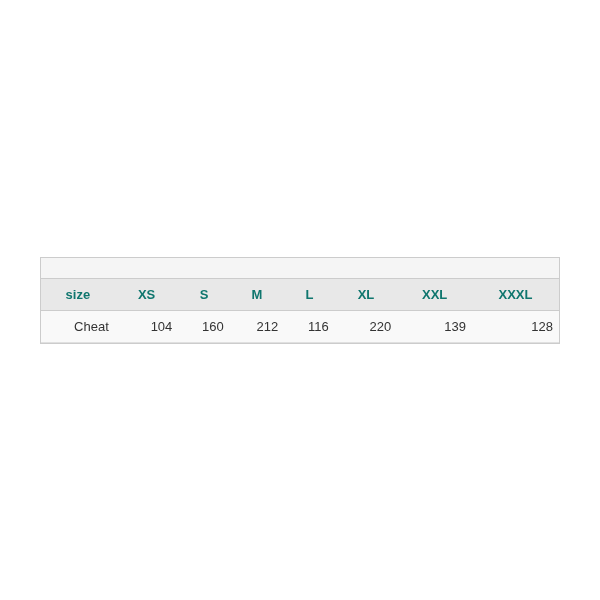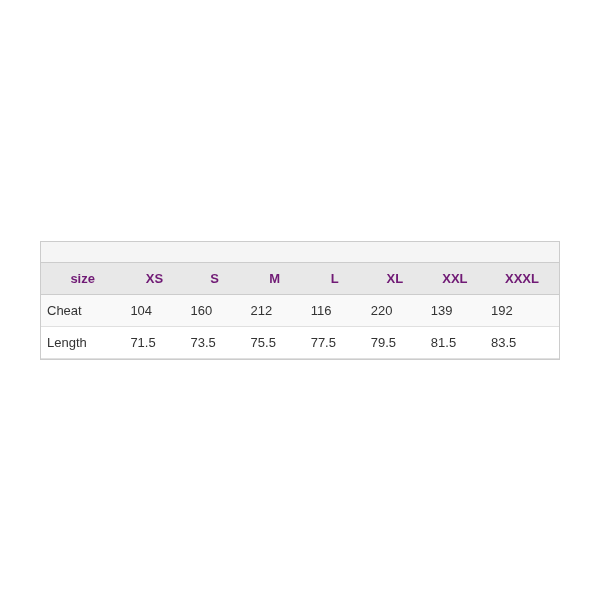--- a/index.html
+++ b/index.html
@@ -39,50 +39,50 @@
     table {
       width: 100%;
       border-collapse: collapse;
     }
 
     thead tr {
       background-color: #e8e8e8;
     }
 
     thead th {
-      padding: 8px 6px;
+      padding: 8px 14px;
       font-size: 13px;
       font-weight: bold;
       text-align: center;
       border-bottom: 1px solid #cccccc;
-      color: #701a75;
+      color: #0f766e;
     }
 
     thead th:first-child {
       text-align: center;
     }
 
     tbody tr:nth-child(odd) {
       background-color: #f9f9f9;
     }
 
     tbody tr:nth-child(even) {
       background-color: #ffffff;
     }
 
     tbody td {
       padding: 8px 6px;
       font-size: 13px;
-      text-align: left;
+      text-align: right;
       border-bottom: 1px solid #e0e0e0;
       color: #333333;
     }
 
     tbody td:first-child {
-      text-align: left;
+      text-align: right;
       font-weight: normal;
     }
   </style>
 </head>
 <body>
 
 <div class="size-chart-container">
   <div class="chart-title-row">
     <span class="chart-title"></span>
   </div>
@@ -103,27 +103,17 @@
     <tbody>
 
     <tr>
           <td>Cheat</td>
           <td>104</td>
           <td>160</td>
           <td>212</td>
           <td>116</td>
           <td>220</td>
           <td>139</td>
-          <td>192</td>
-        </tr>
-        <tr>
-          <td>Length</td>
-          <td>71.5</td>
-          <td>73.5</td>
-          <td>75.5</td>
-          <td>77.5</td>
-          <td>79.5</td>
-          <td>81.5</td>
-          <td>83.5</td>
+          <td>128</td>
         </tr>
       </tbody>
   </table>
 </div>
 
 </body></html>

